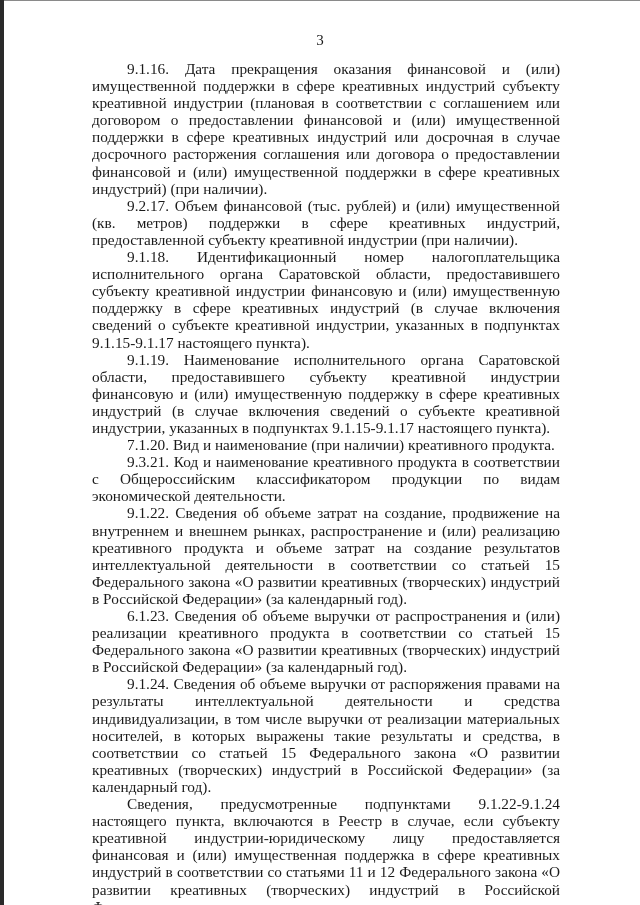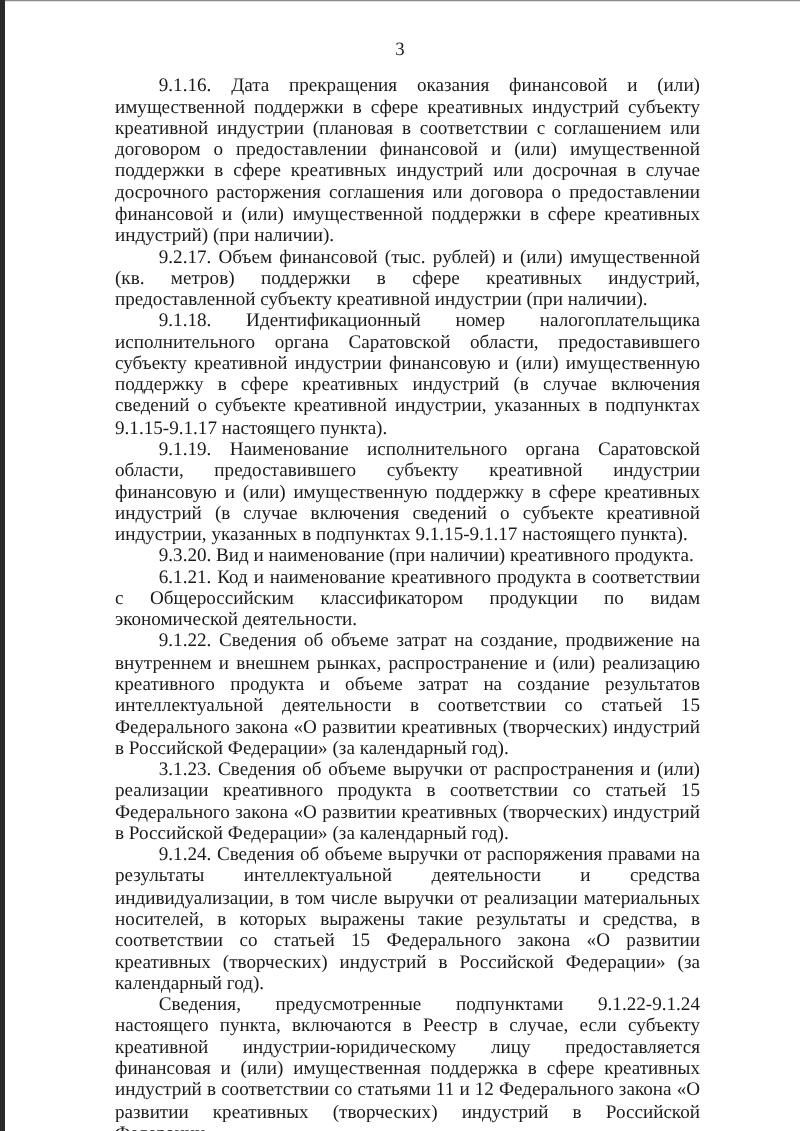--- a/index.html
+++ b/index.html
@@ -36,19 +36,19 @@
 <div class="top-edge"></div>
 <div class="left-edge"></div>
 
 <div class="page-number">3</div>
 
 <div class="body">
   <p class="para">9.1.16. Дата прекращения оказания финансовой и (или) имущественной поддержки в сфере креативных индустрий субъекту креативной индустрии (плановая в соответствии с соглашением или договором о предоставлении финансовой и (или) имущественной поддержки в сфере креативных индустрий или досрочная в случае досрочного расторжения соглашения или договора о предоставлении финансовой и (или) имущественной поддержки в сфере креативных индустрий) (при наличии).</p>
   <p class="para">9.2.17. Объем финансовой (тыс. рублей) и (или) имущественной (кв. метров) поддержки в сфере креативных индустрий, предоставленной субъекту креативной индустрии (при наличии).</p>
   <p class="para">9.1.18. Идентификационный номер налогоплательщика исполнительного органа Саратовской области, предоставившего субъекту креативной индустрии финансовую и (или) имущественную поддержку в сфере креативных индустрий (в случае включения сведений о субъекте креативной индустрии, указанных в подпунктах 9.1.15-9.1.17 настоящего пункта).</p>
   <p class="para">9.1.19. Наименование исполнительного органа Саратовской области, предоставившего субъекту креативной индустрии финансовую и (или) имущественную поддержку в сфере креативных индустрий (в случае включения сведений о субъекте креативной индустрии, указанных в подпунктах 9.1.15-9.1.17 настоящего пункта).</p>
-  <p class="para">9.3.20. Вид и наименование (при наличии) креативного продукта.</p>
-  <p class="para">6.1.21. Код и наименование креативного продукта в соответствии с Общероссийским классификатором продукции по видам экономической деятельности.</p>
+  <p class="para">7.1.20. Вид и наименование (при наличии) креативного продукта.</p>
+  <p class="para">9.3.21. Код и наименование креативного продукта в соответствии с Общероссийским классификатором продукции по видам экономической деятельности.</p>
   <p class="para">9.1.22. Сведения об объеме затрат на создание, продвижение на внутреннем и внешнем рынках, распространение и (или) реализацию креативного продукта и объеме затрат на создание результатов интеллектуальной деятельности в соответствии со статьей 15 Федерального закона «О развитии креативных (творческих) индустрий в Российской Федерации» (за календарный год).</p>
-  <p class="para">3.1.23. Сведения об объеме выручки от распространения и (или) реализации креативного продукта в соответствии со статьей 15 Федерального закона «О развитии креативных (творческих) индустрий в Российской Федерации» (за календарный год).</p>
+  <p class="para">6.1.23. Сведения об объеме выручки от распространения и (или) реализации креативного продукта в соответствии со статьей 15 Федерального закона «О развитии креативных (творческих) индустрий в Российской Федерации» (за календарный год).</p>
   <p class="para">9.1.24. Сведения об объеме выручки от распоряжения правами на результаты интеллектуальной деятельности и средства индивидуализации, в том числе выручки от реализации материальных носителей, в которых выражены такие результаты и средства, в соответствии со статьей 15 Федерального закона «О развитии креативных (творческих) индустрий в Российской Федерации» (за календарный год).</p>
   <p class="para">Сведения, предусмотренные подпунктами 9.1.22-9.1.24 настоящего пункта, включаются в Реестр в случае, если субъекту креативной индустрии-юридическому лицу предоставляется финансовая и (или) имущественная поддержка в сфере креативных индустрий в соответствии со статьями 11 и 12 Федерального закона «О развитии креативных (творческих) индустрий в Российской Федерации».</p>
 </div>
 
 </body></html>

